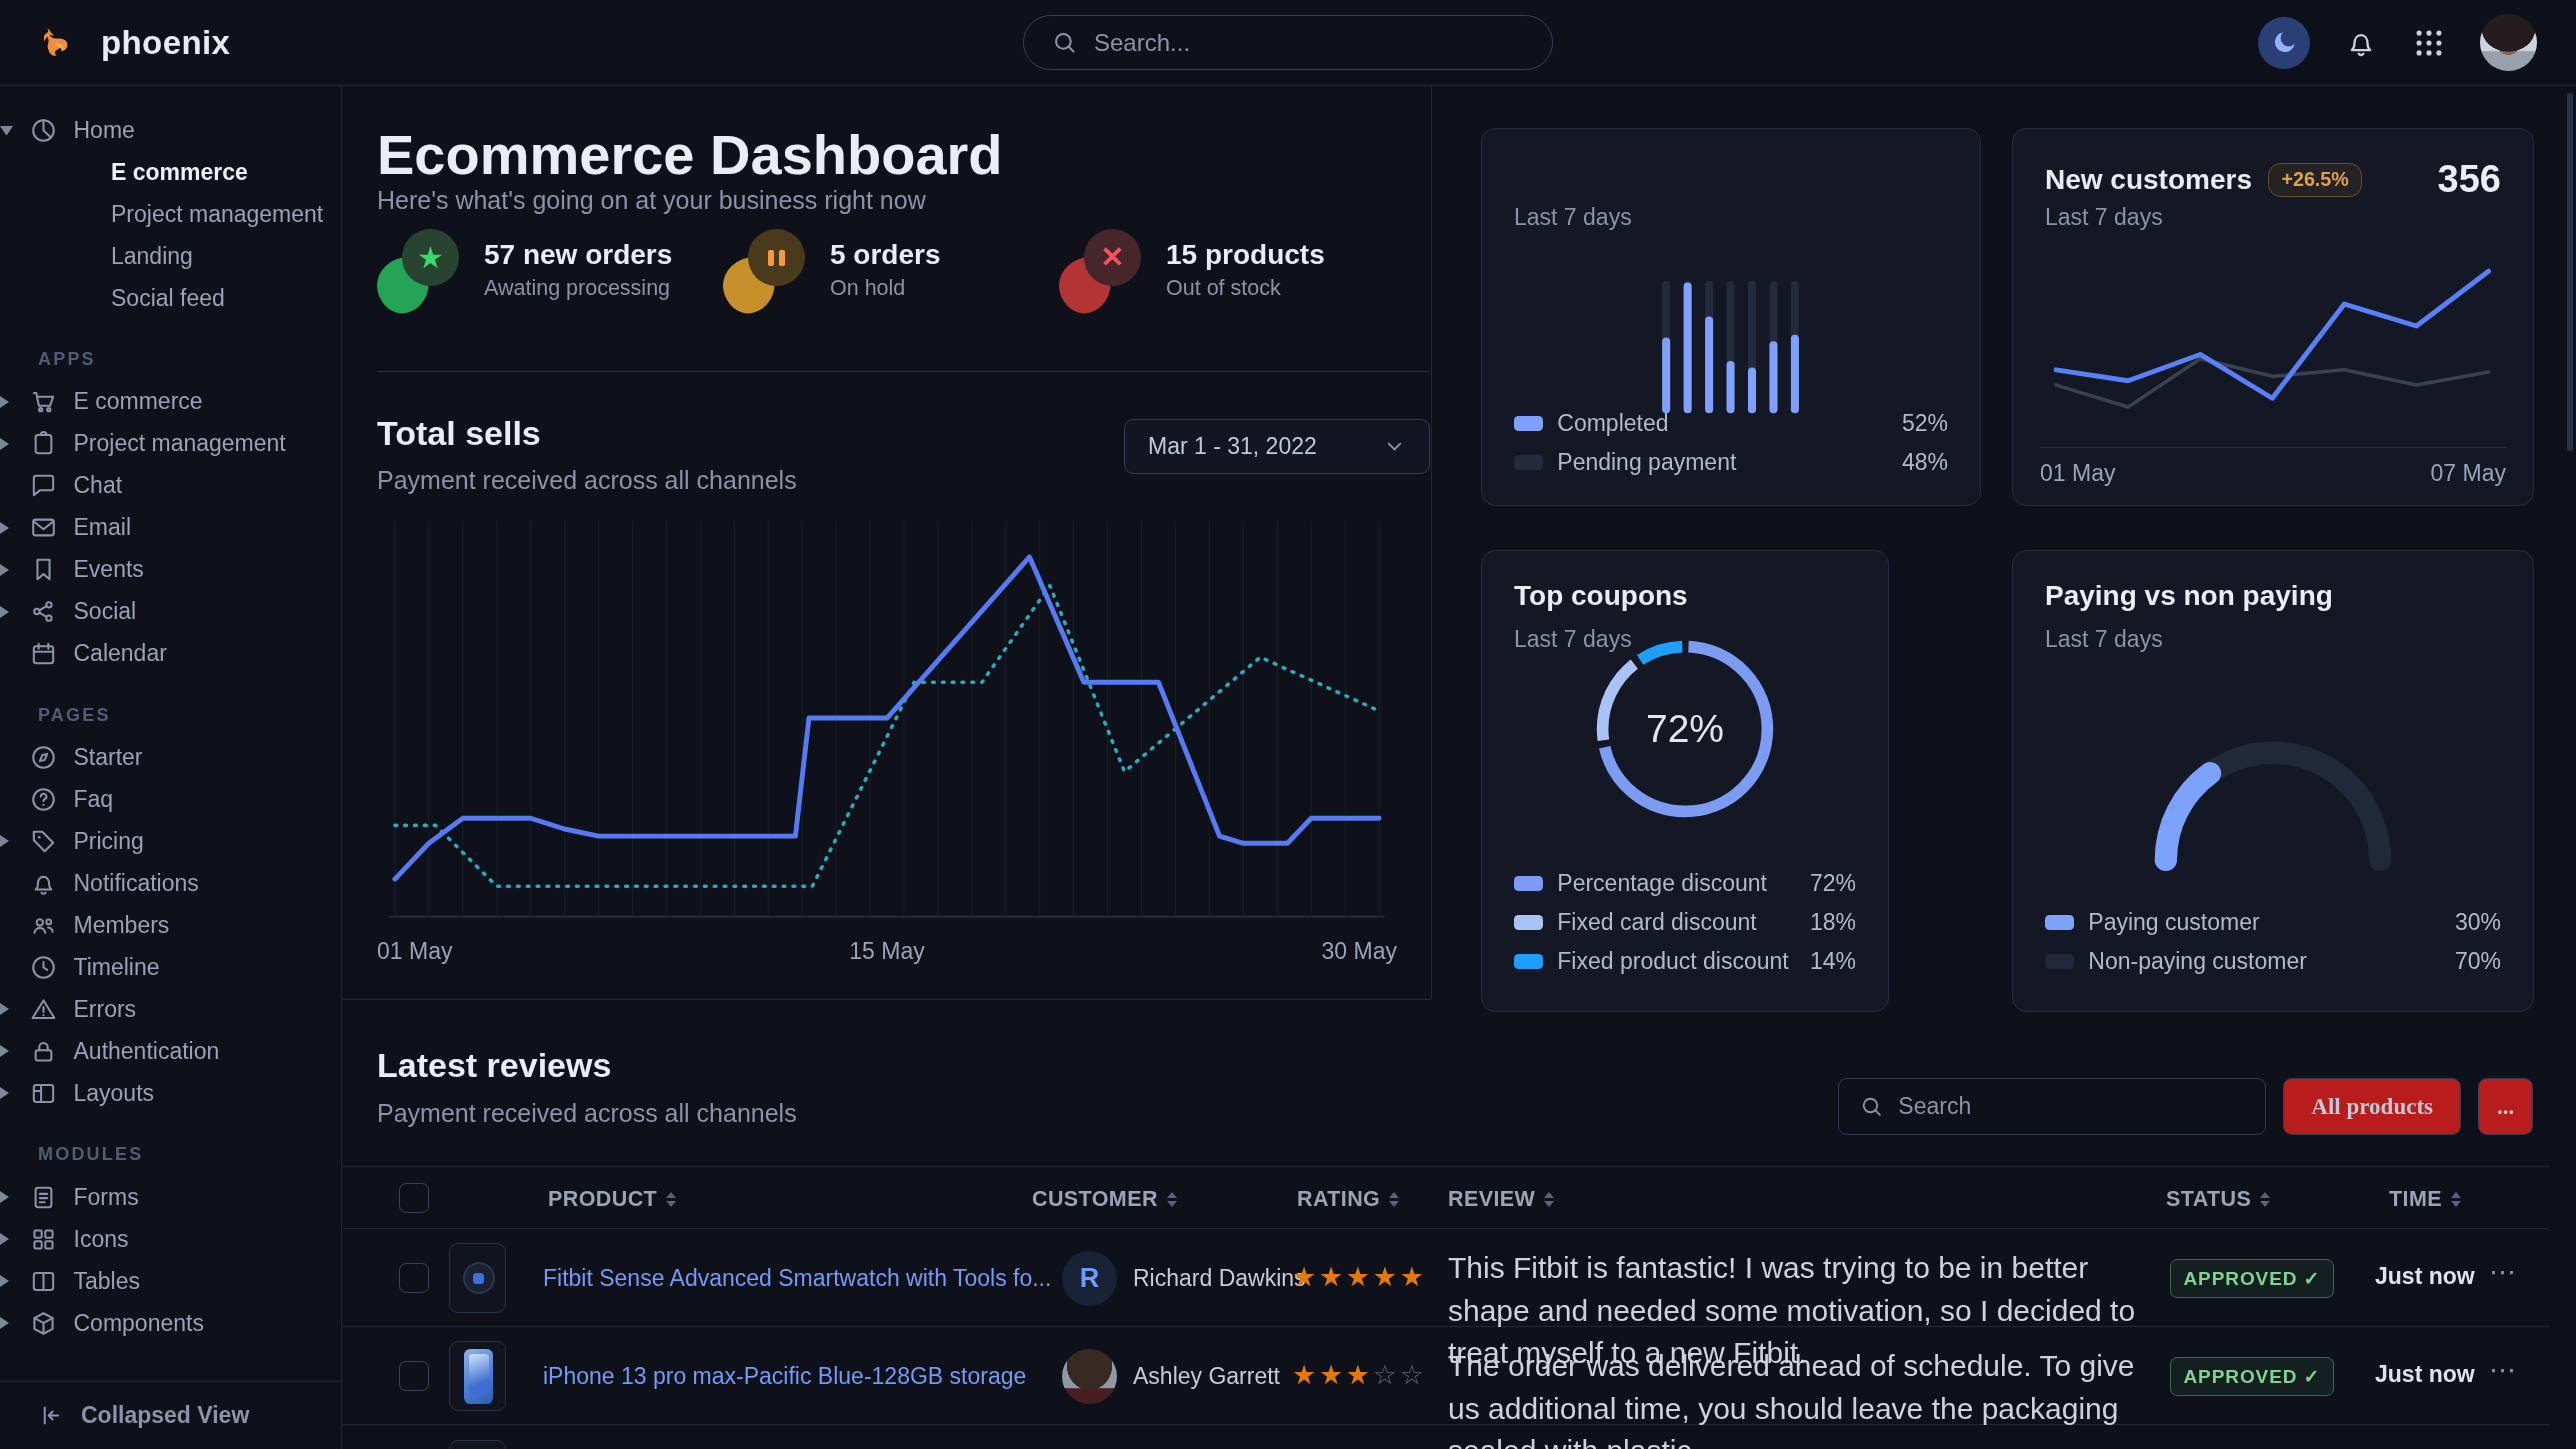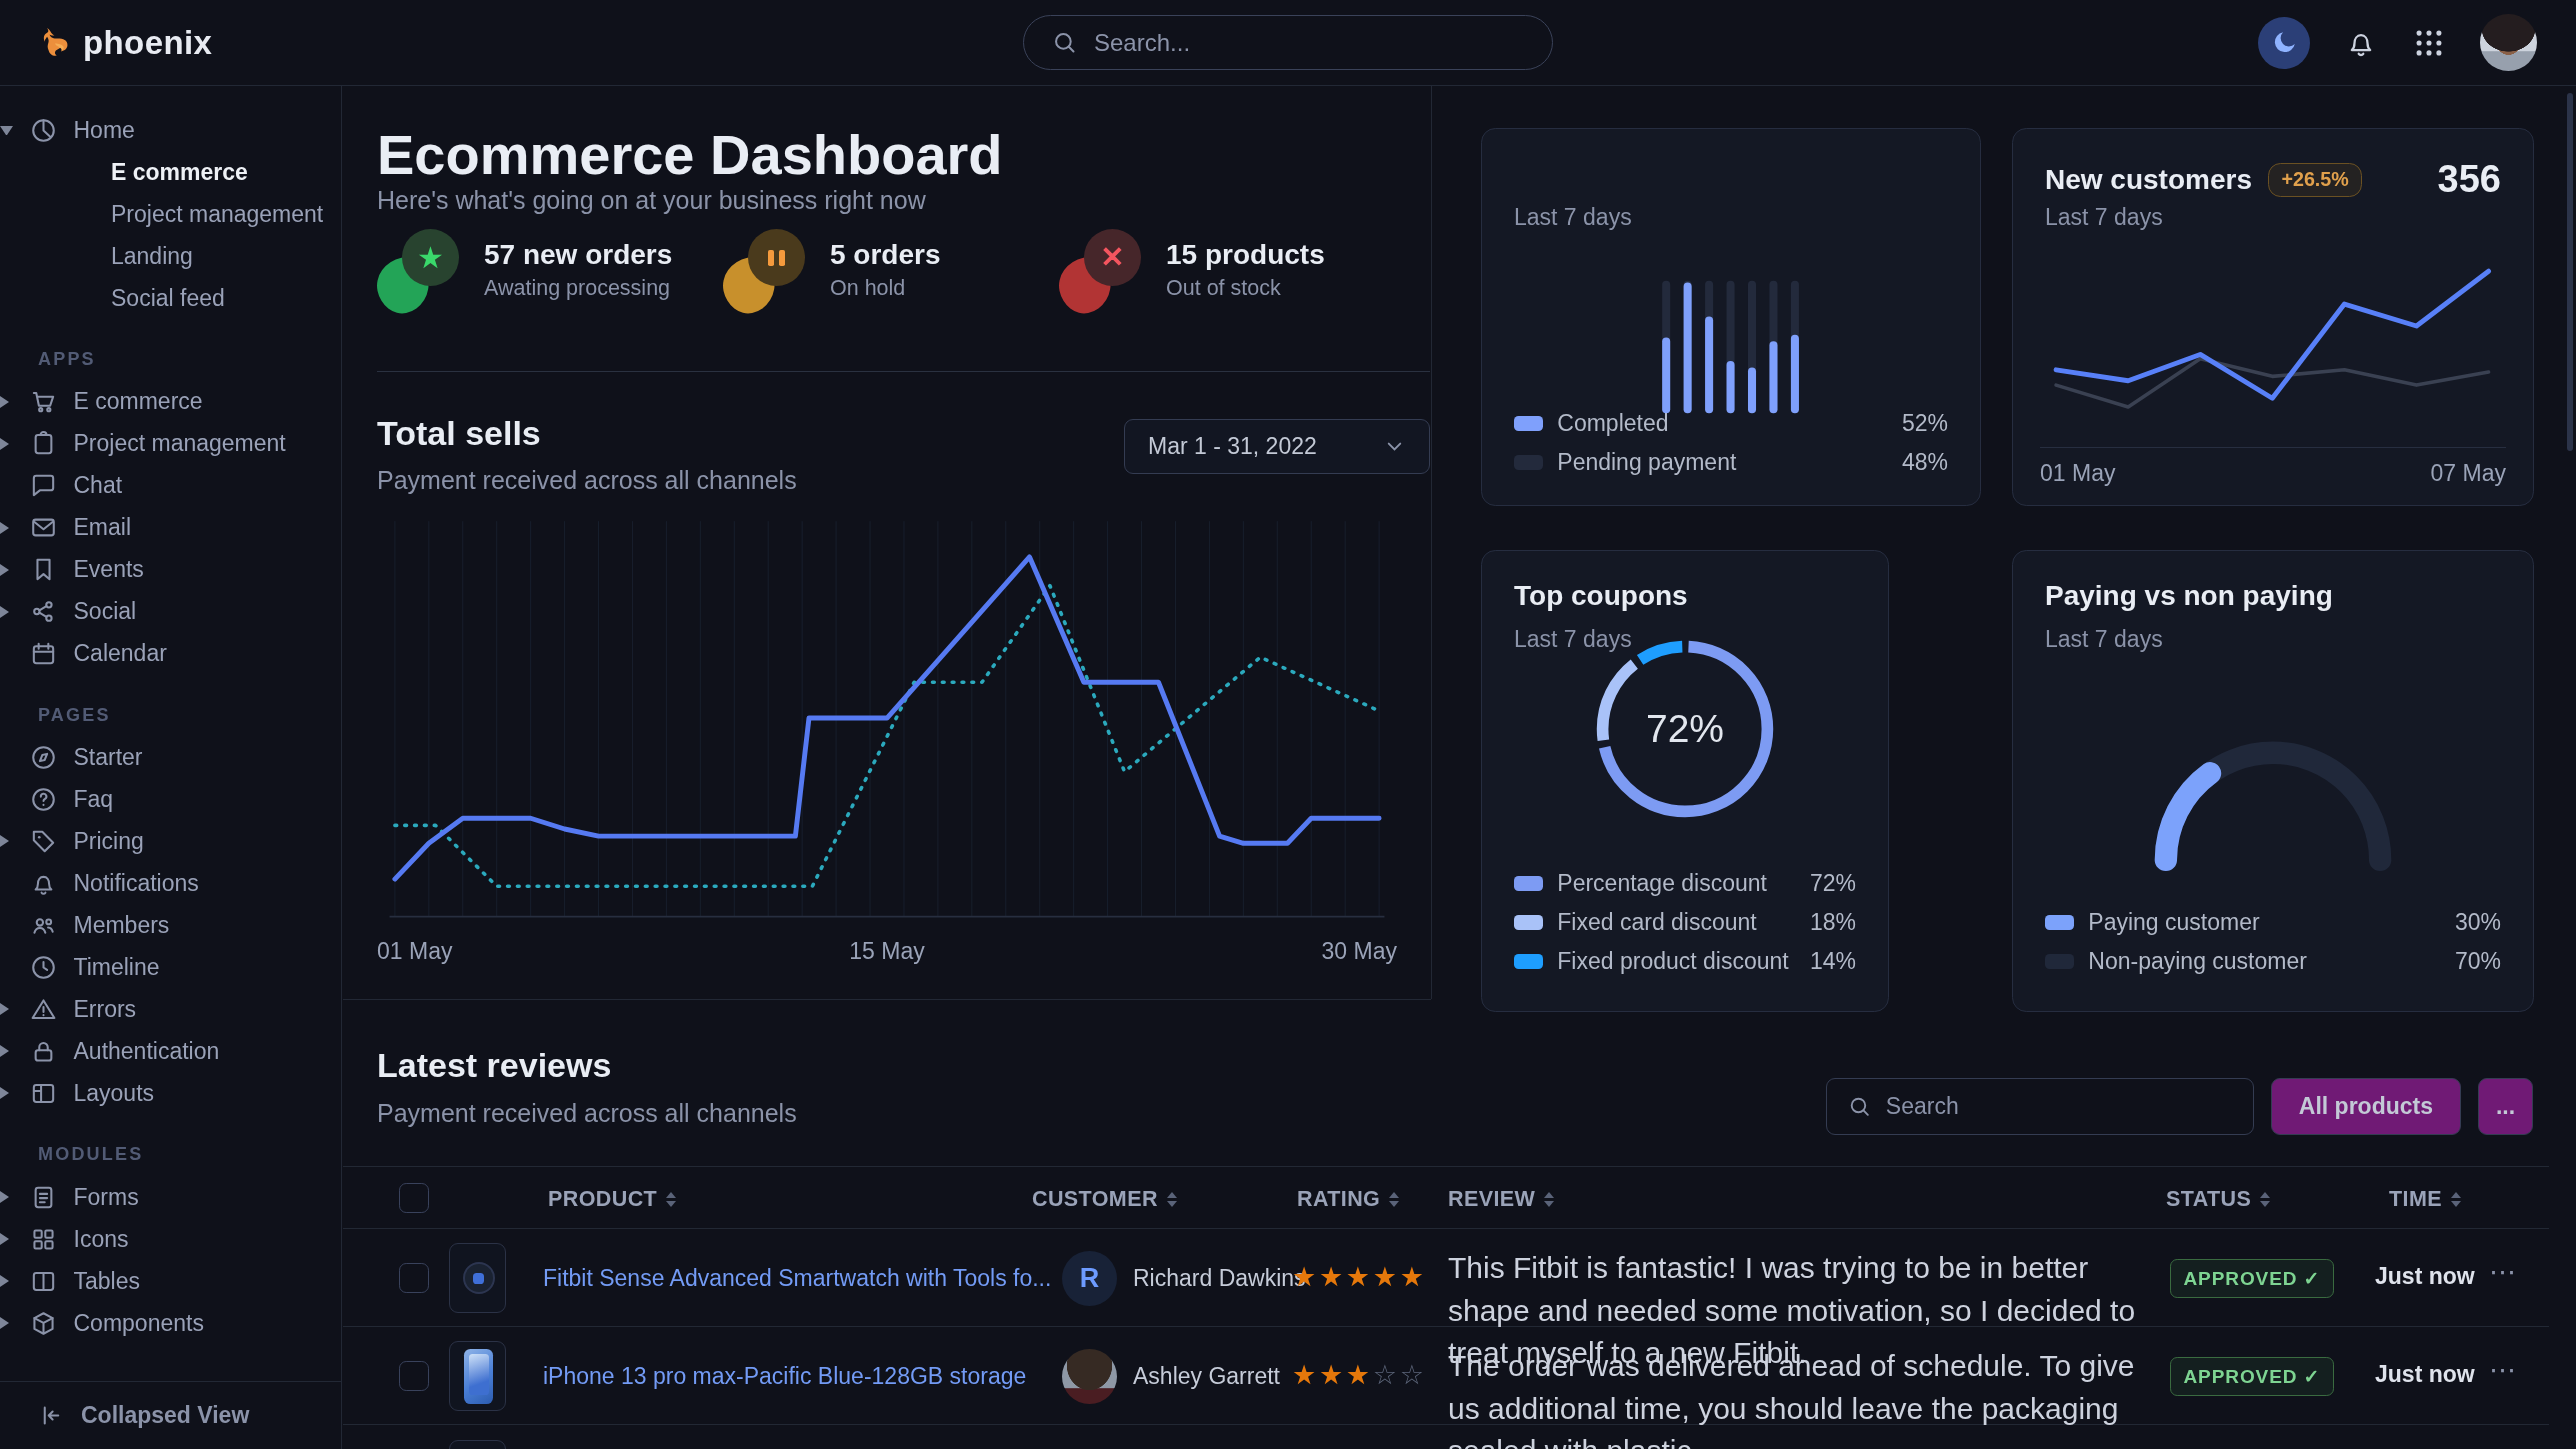--- a/index.html
+++ b/index.html
@@ -3,21 +3,21 @@
 <meta charset="utf-8">
 <style>
   * { box-sizing: border-box; margin: 0; padding: 0; }
   html,body { background:#0b0e17; }
   body { font-family:"Liberation Sans", sans-serif; color:#d8dde8; }
   #app { position:relative; width:2576px; height:1449px; background:#0f111a; overflow:hidden; }
 
   
   .navbar { position:absolute; top:0; left:0; right:0; height:86px; border-bottom:0.9px solid #222835;
             display:flex; align-items:center; padding:0 39px; z-index:10; background:#0f111a; }
-  .brand { display:flex; align-items:center; gap:5px; }
+  .brand { display:flex; align-items:center; gap:23px; }
   .brand svg { width:39px; height:39px; }
   .brand-name { font-size:33px; font-weight:600; color:#e8ebf2; letter-spacing:0.4px; }
   .nav-search { position:absolute; left:50%; transform:translateX(-50%); width:530px; height:55px;
                 border:0.9px solid #3a4259; border-radius:28px; display:flex; align-items:center;
                 gap:16px; padding:0 27px; background:transparent; }
   .nav-search svg { width:27px; height:27px; color:#8b93a9; flex:0 0 auto; }
   .nav-search input { background:transparent; border:none; outline:none; color:#aab1c4;
                       font-size:24px; width:100%; font-family:inherit; }
   .nav-search input::placeholder { color:#8b93a9; }
   .nav-right { margin-left:auto; display:flex; align-items:center; gap:34px; }
@@ -112,22 +112,22 @@
   .reviews { position:absolute; left:0; right:0; top:913px; bottom:0; }
   .rv-title { position:absolute; left:34px; top:47px; font-size:34px; font-weight:700; color:#e9edf4; }
   .rv-sub { position:absolute; left:34px; top:100px; font-size:25px; color:#8b93a9; }
   .rv-controls { position:absolute; top:79px; right:43px; display:flex; gap:17px; }
   .rv-search { width:428px; height:57px; border:0.9px solid #343c52; border-radius:9px; display:flex;
                align-items:center; gap:14.3px; padding:0 19.7px; }
   .rv-search svg { width:25px; height:25px; color:#8b93a9; flex:0 0 auto; }
   .rv-search input { background:transparent; border:none; outline:none; color:#aab1c4; font-size:23px;
                      width:100%; font-family:inherit; }
   .rv-search input::placeholder { color:#8b93a9; }
-  .rv-btn { height:57px; border:0.9px solid #343c52; border-radius:9px; background:#701a75; color:#c3c9d6;
-            font-size:23px; font-weight:600; padding:0 27px; cursor:pointer; font-family:Liberation Sans, sans-serif; }
+  .rv-btn { height:57px; border:0.9px solid #343c52; border-radius:9px; background:#b91c1c; color:#c3c9d6;
+            font-size:23px; font-weight:600; padding:0 27px; cursor:pointer; font-family:Liberation Serif, serif; }
   .rv-btn.dots { width:55px; padding:0; font-weight:700; }
   .tbl { position:absolute; left:0; right:0; top:167px; bottom:0; }
   .tbl-head { position:absolute; left:0; right:27px; top:0; height:63px; border-top:0.9px solid #222834;
               border-bottom:0.9px solid #222834; }
   .th { position:absolute; top:19.7px; font-size:21.5px; font-weight:700; letter-spacing:0.4px;
         color:#9aa3b8; display:flex; gap:9px; align-items:center; cursor:pointer; }
   .sort { display:inline-flex; flex-direction:column; gap:2.7px; }
   .sort i { width:0; height:0; border-left:5.4px solid transparent; border-right:5.4px solid transparent; display:block; }
   .sort .up { border-bottom:6.3px solid #5a6379; }
   .sort .dn { border-top:6.3px solid #5a6379; }

